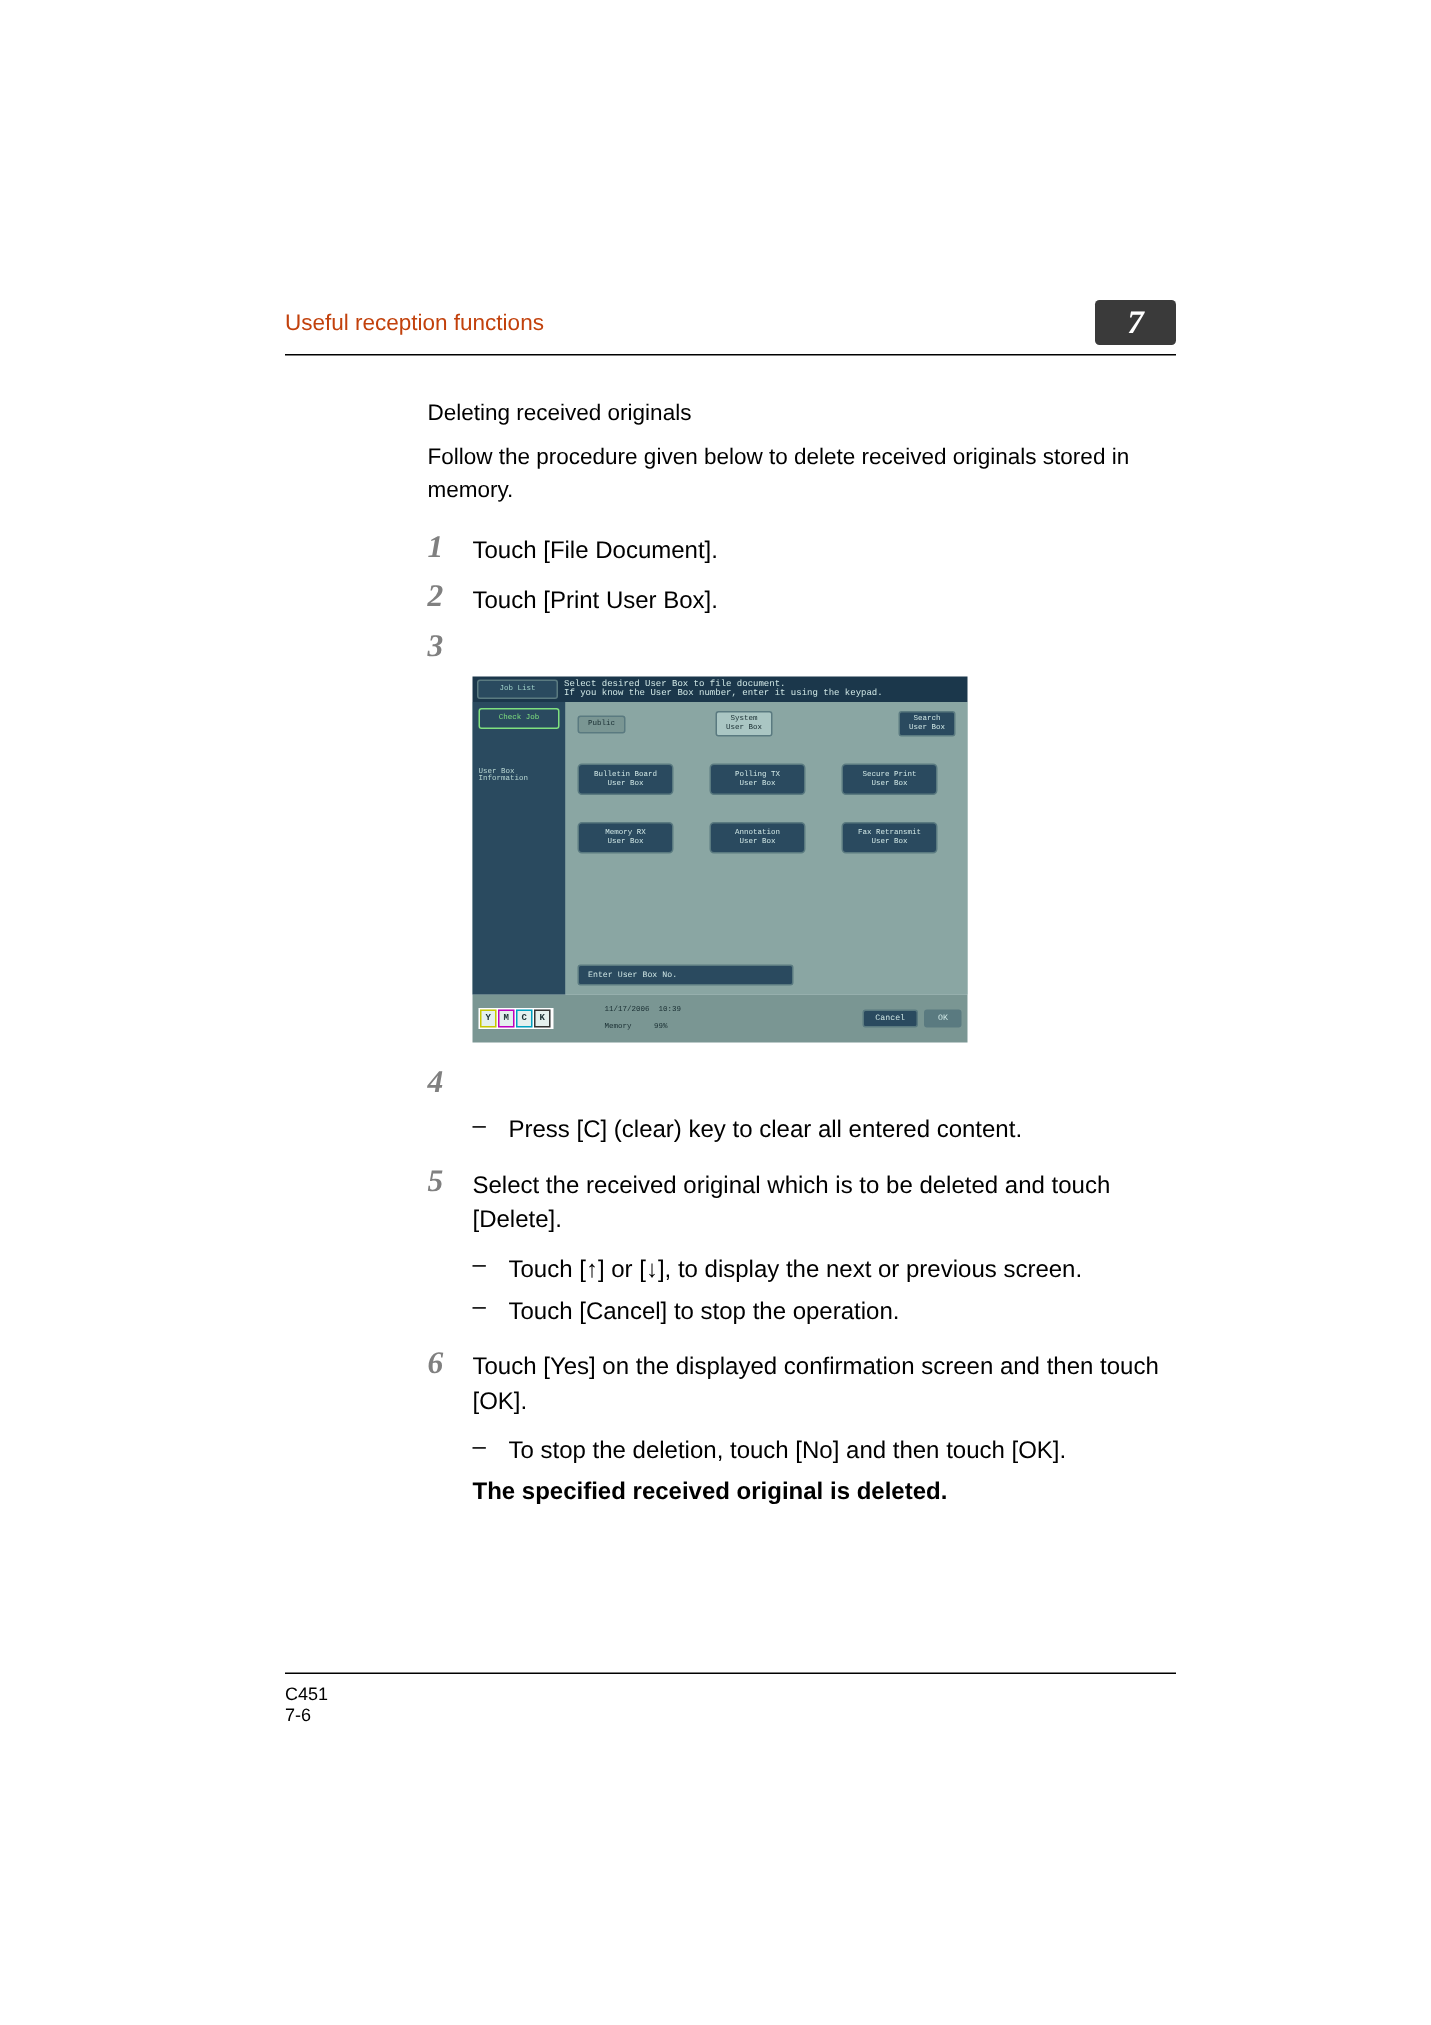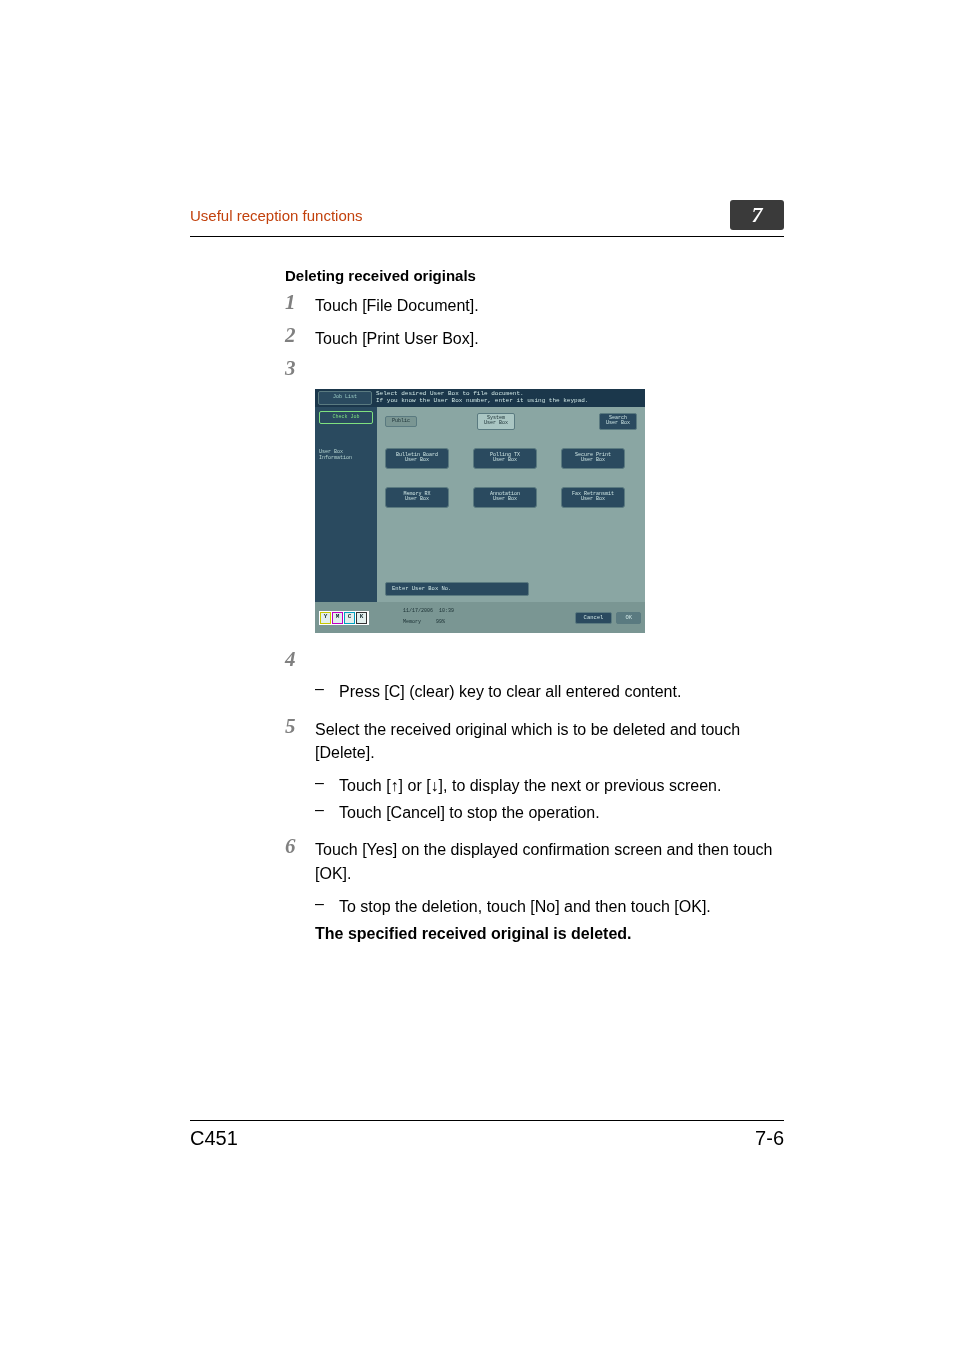--- a/index.html
+++ b/index.html
@@ -40,21 +40,21 @@
     font-weight: bold;
     font-style: italic;
     font-size: 22px;
     font-family: Georgia, "Times New Roman", serif;
   }
   .body {
     padding-left: 95px;
   }
   .section-title {
     font-size: 15px;
-    font-weight: bold;
+    font-weight: normal;
     margin-bottom: 10px;
   }
   .para {
     font-size: 15px;
     line-height: 1.45;
     margin-bottom: 18px;
   }
   .step {
     display: flex;
     align-items: flex-start;
@@ -87,21 +87,22 @@
   }
   .footer {
     position: absolute;
     left: 190px;
     right: 170px;
     bottom: 200px;
     border-top: 1px solid #000;
     padding-top: 6px;
     display: flex;
     justify-content: space-between;
-    font-size: 20px;
+    font-size: 12px;
+    flex-direction: column;
   }
 
   
   .screen {
     width: 330px;
     margin: 8px 0 18px 30px;
     font-family: "Courier New", monospace;
     font-size: 6px;
     color: #cfe6e4;
     line-height: 1.1;
@@ -271,20 +272,21 @@
 
 <div class="page">
 
   <div class="running-head">
     <div class="running-title">Useful reception functions</div>
     <div class="chapter-badge">7</div>
   </div>
 
   <div class="body">
     <div class="section-title">Deleting received originals</div>
+    <div class="para">Follow the procedure given below to delete received originals stored in memory.</div>
 
     <div class="step">
       <div class="step-num">1</div>
       <div class="step-text">Touch [File Document].</div>
     </div>
     <div class="step">
       <div class="step-num">2</div>
       <div class="step-text">Touch [Print User Box].</div>
     </div>
     <div class="step">

